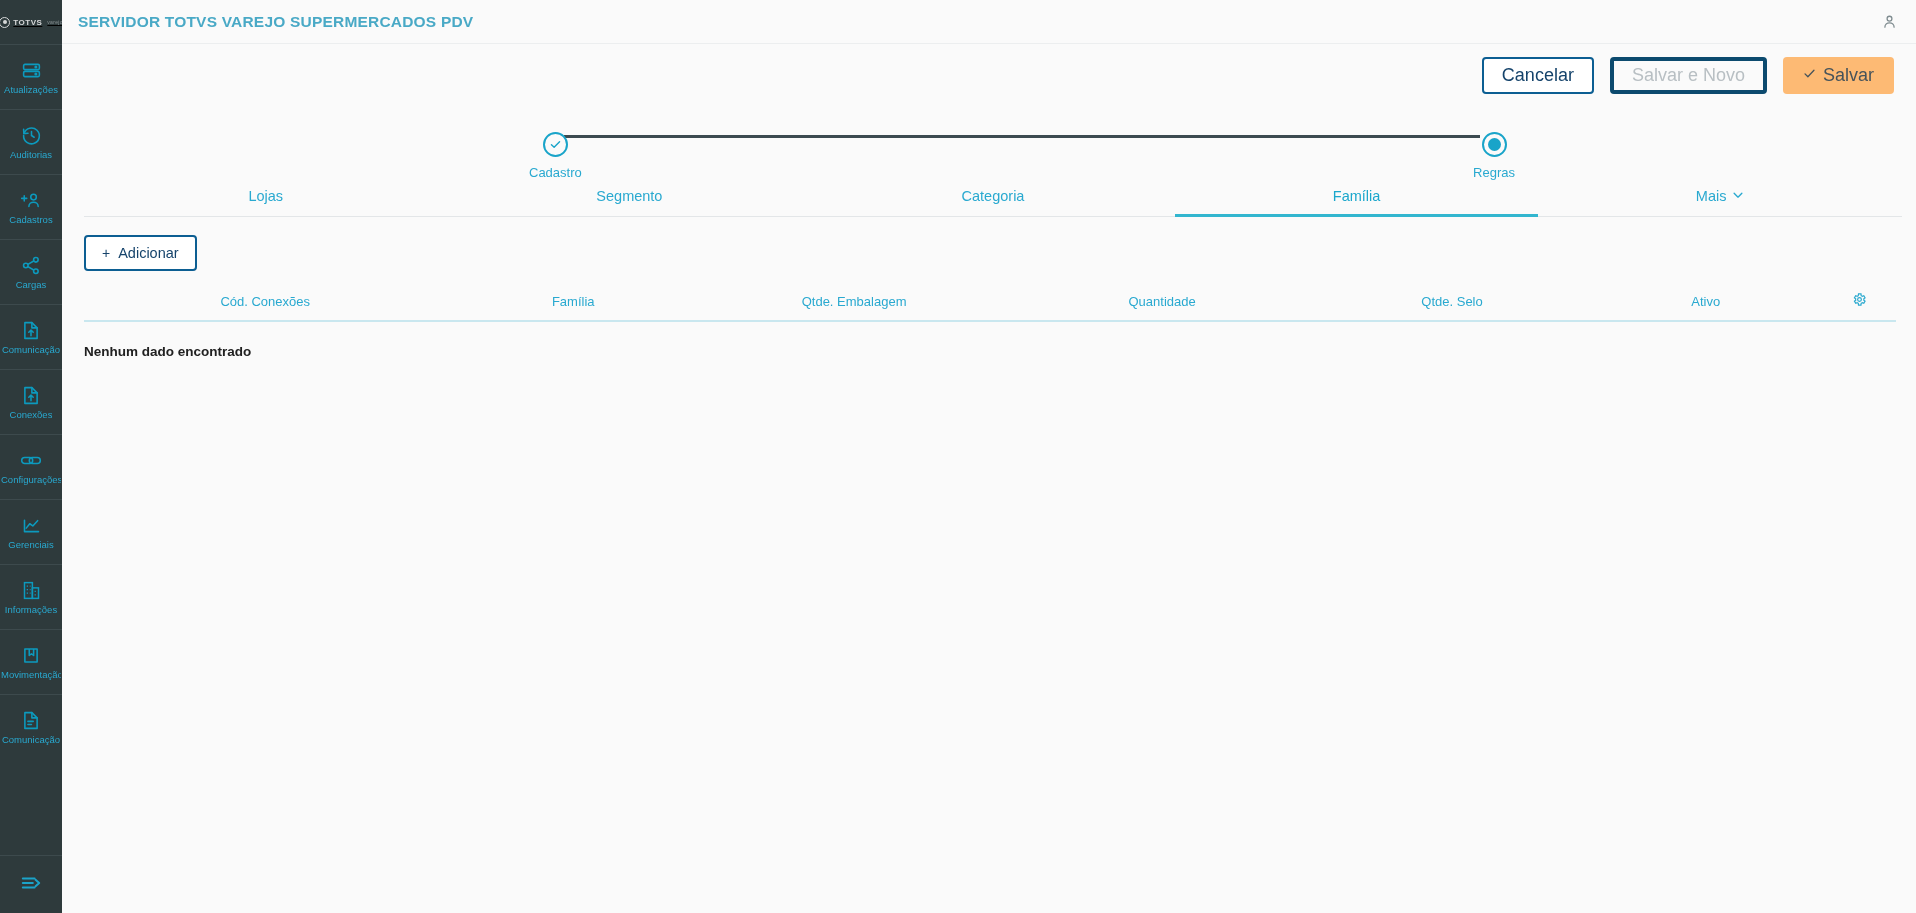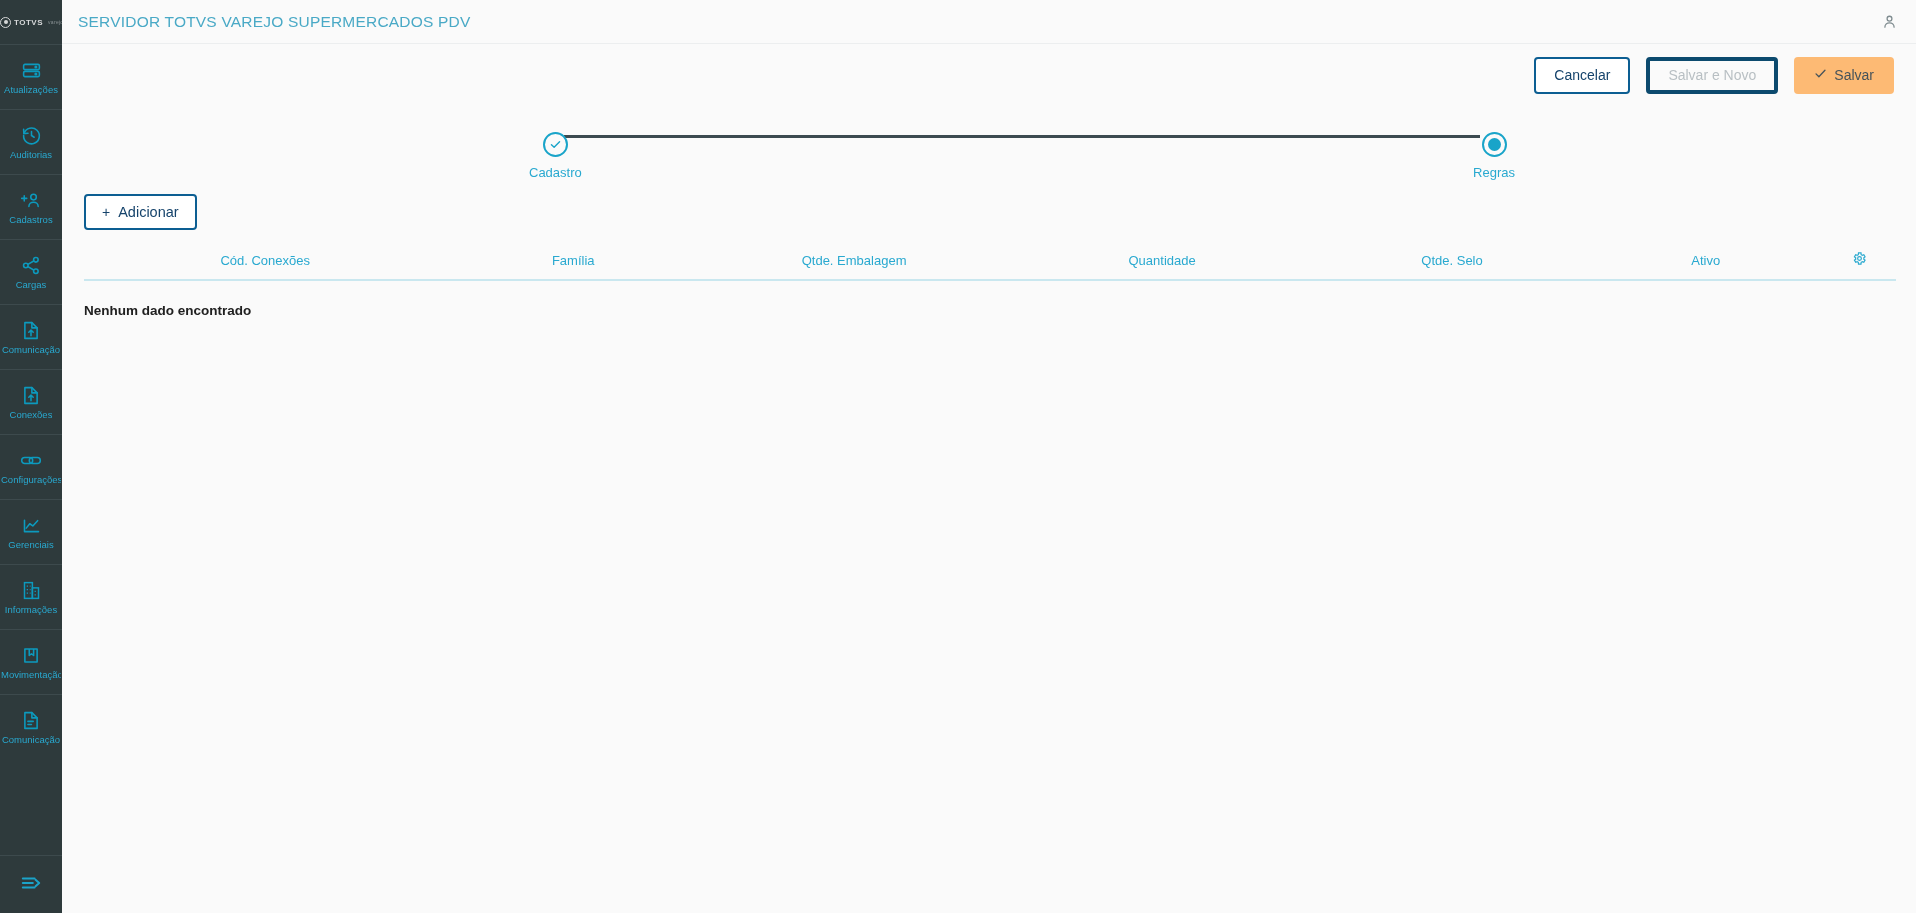--- a/index.html
+++ b/index.html
@@ -14,22 +14,23 @@
   
   .sidebar {
     width: 62px; height: 913px;
     background: #2e3a3c;
     display: flex; flex-direction: column;
     flex: 0 0 62px;
     position: relative;
   }
   .sidebar-logo {
     height: 44px;
-    display: flex; align-items: center; justify-content: flex-start;
+    display: flex; align-items: center; justify-content: center;
     flex: 0 0 44px;
+    text-decoration: underline;
   }
   .logo-mark {
     display: flex; align-items: center; gap: 3px;
   }
   .logo-circle {
     width: 11px; height: 11px; border-radius: 50%;
     border: 1.5px solid #d6d8d9;
     display: flex; align-items: center; justify-content: center;
   }
   .logo-circle::after {
@@ -86,38 +87,38 @@
 
   .topbar {
     height: 44px; flex: 0 0 44px;
     background: #fafafa;
     border-bottom: 1px solid #eceeef;
     display: flex; align-items: center;
     padding: 0 14px 0 16px;
   }
   .page-title {
     font-size: 15.5px; color: #49a9c6; letter-spacing: 0.2px;
-    font-weight: 400;
+    font-weight: 700;
   }
   .topbar-spacer { flex: 1; }
   .avatar-btn {
     width: 30px; height: 30px; border-radius: 50%;
     display: flex; align-items: center; justify-content: center;
     cursor: pointer; color: #7e8b8f;
   }
 
   .action-bar {
     height: 62px; flex: 0 0 62px;
     display: flex; align-items: center; justify-content: flex-end;
     padding-right: 24px; gap: 16px;
   }
   .btn {
     height: 37px;
     border-radius: 4px;
-    font-size: 14px;
+    font-size: 18px;
     display: inline-flex; align-items: center; justify-content: center;
     gap: 7px;
     cursor: pointer;
     font-family: "Liberation Sans", sans-serif;
     background: transparent;
   }
   .btn-cancel {
     border: 2px solid #0c5e92;
     color: #15436b;
     padding: 0 18px;
@@ -432,20 +433,42 @@
         <div class="step-label">Cadastro</div>
       </div>
 
       <div class="step step-2">
         <div class="step-circle current"></div>
         <div class="step-label">Regras</div>
       </div>
     </div>
   </div>
 
+  <nav class="tabs">
+    <div class="tab">
+      <span>Lojas</span>
+    </div>
+    <div class="tab">
+      <span>Segmento</span>
+    </div>
+    <div class="tab">
+      <span>Categoria</span>
+    </div>
+    <div class="tab active">
+      <span>Família</span>
+    </div>
+    <div class="tab">
+      <span>Mais</span>
+      <span class="chev">
+        <svg width="12" height="12" viewBox="0 0 14 14" fill="none" stroke="currentColor" stroke-width="1.6" stroke-linecap="round" stroke-linejoin="round">
+          <polyline points="2.5 5 7 9.5 11.5 5"></polyline>
+        </svg>
+      </span>
+    </div>
+  </nav>
 
   <div class="content">
     <button class="add-btn">
       <span class="add-plus">+</span>
       <span>Adicionar</span>
     </button>
 
     <div class="table-wrap">
       <table>
         <colgroup>

